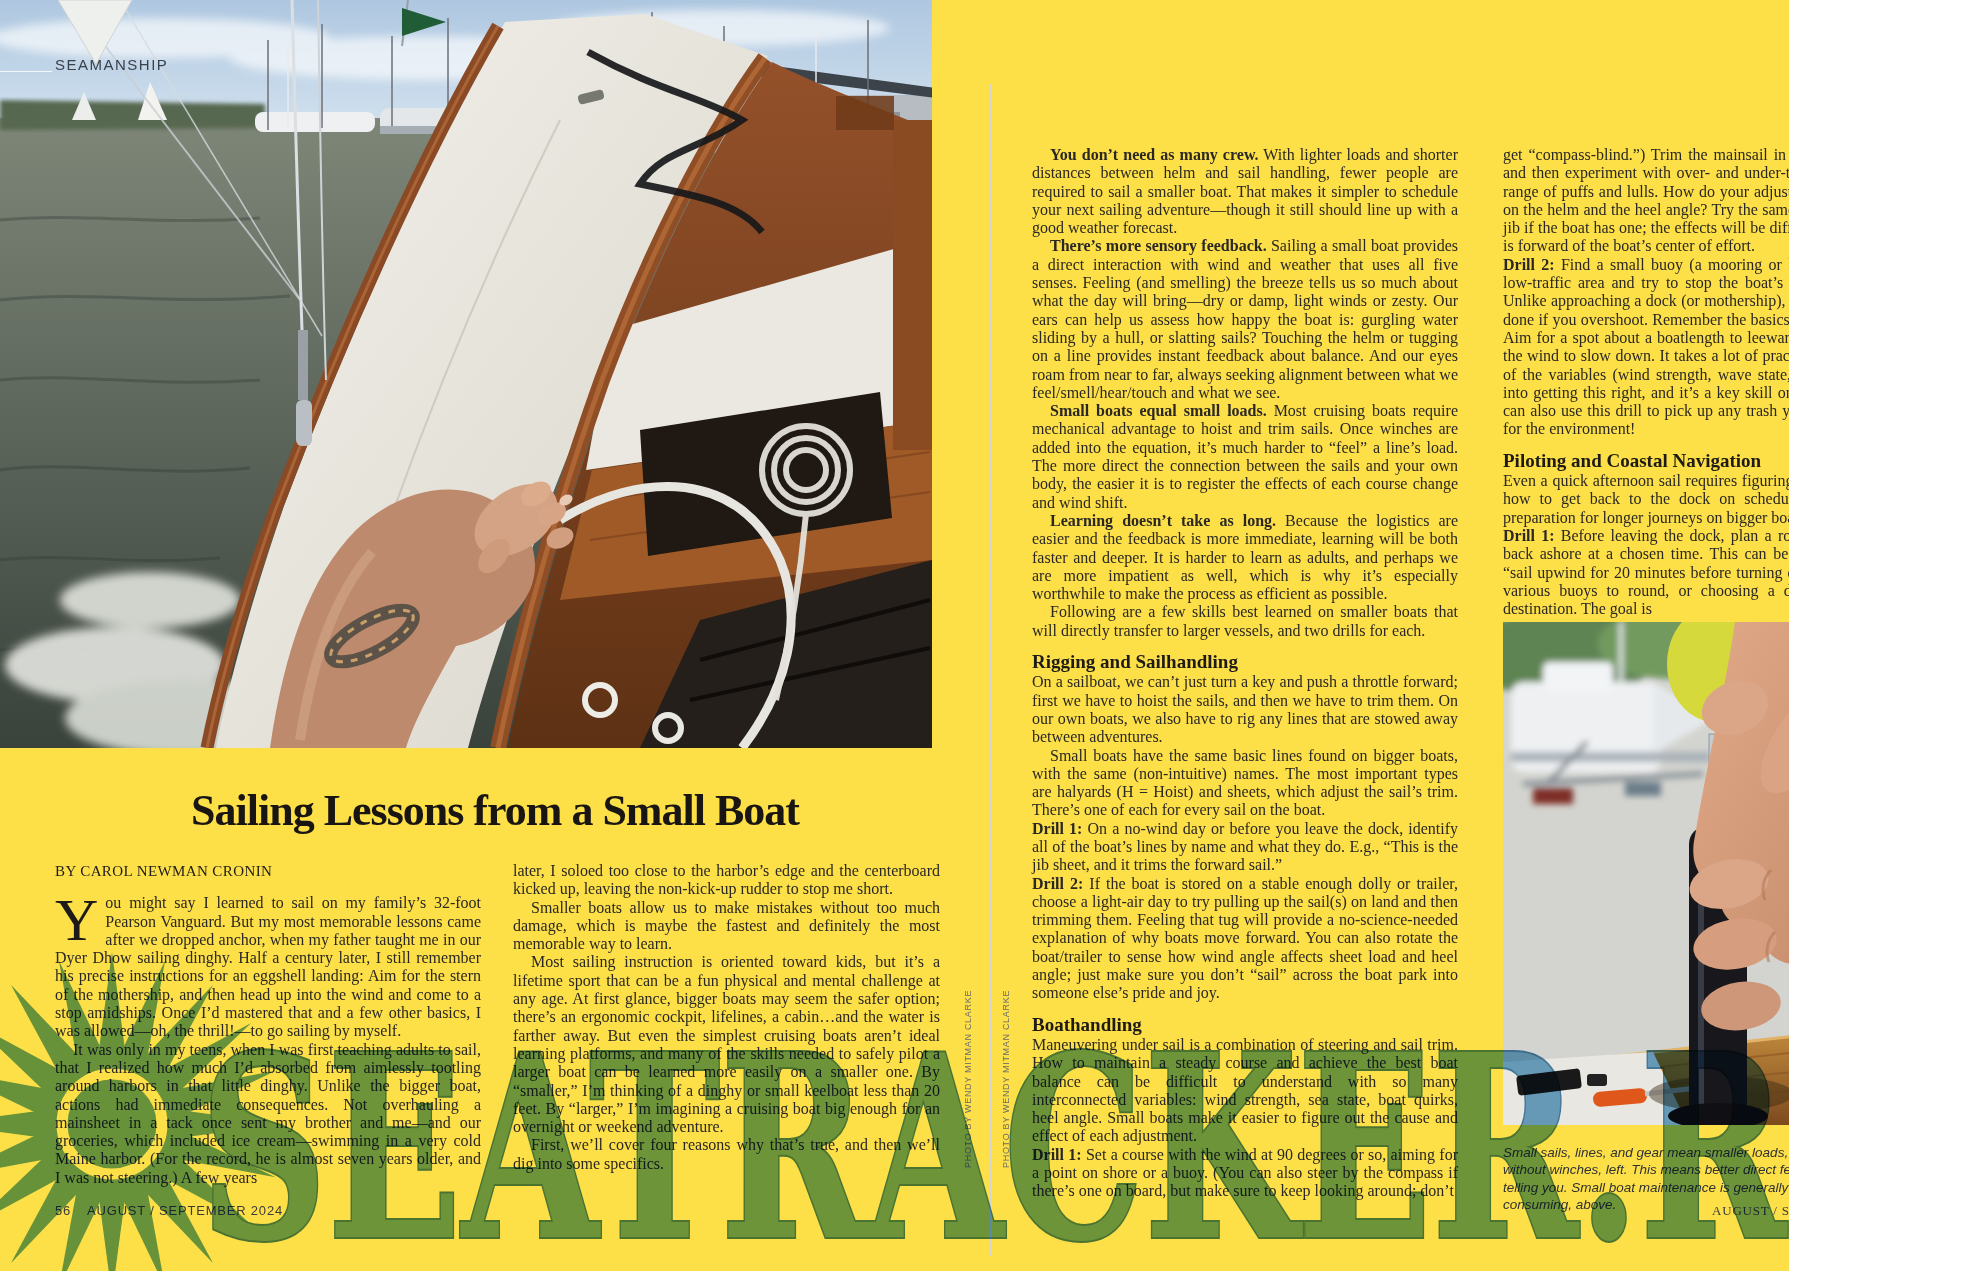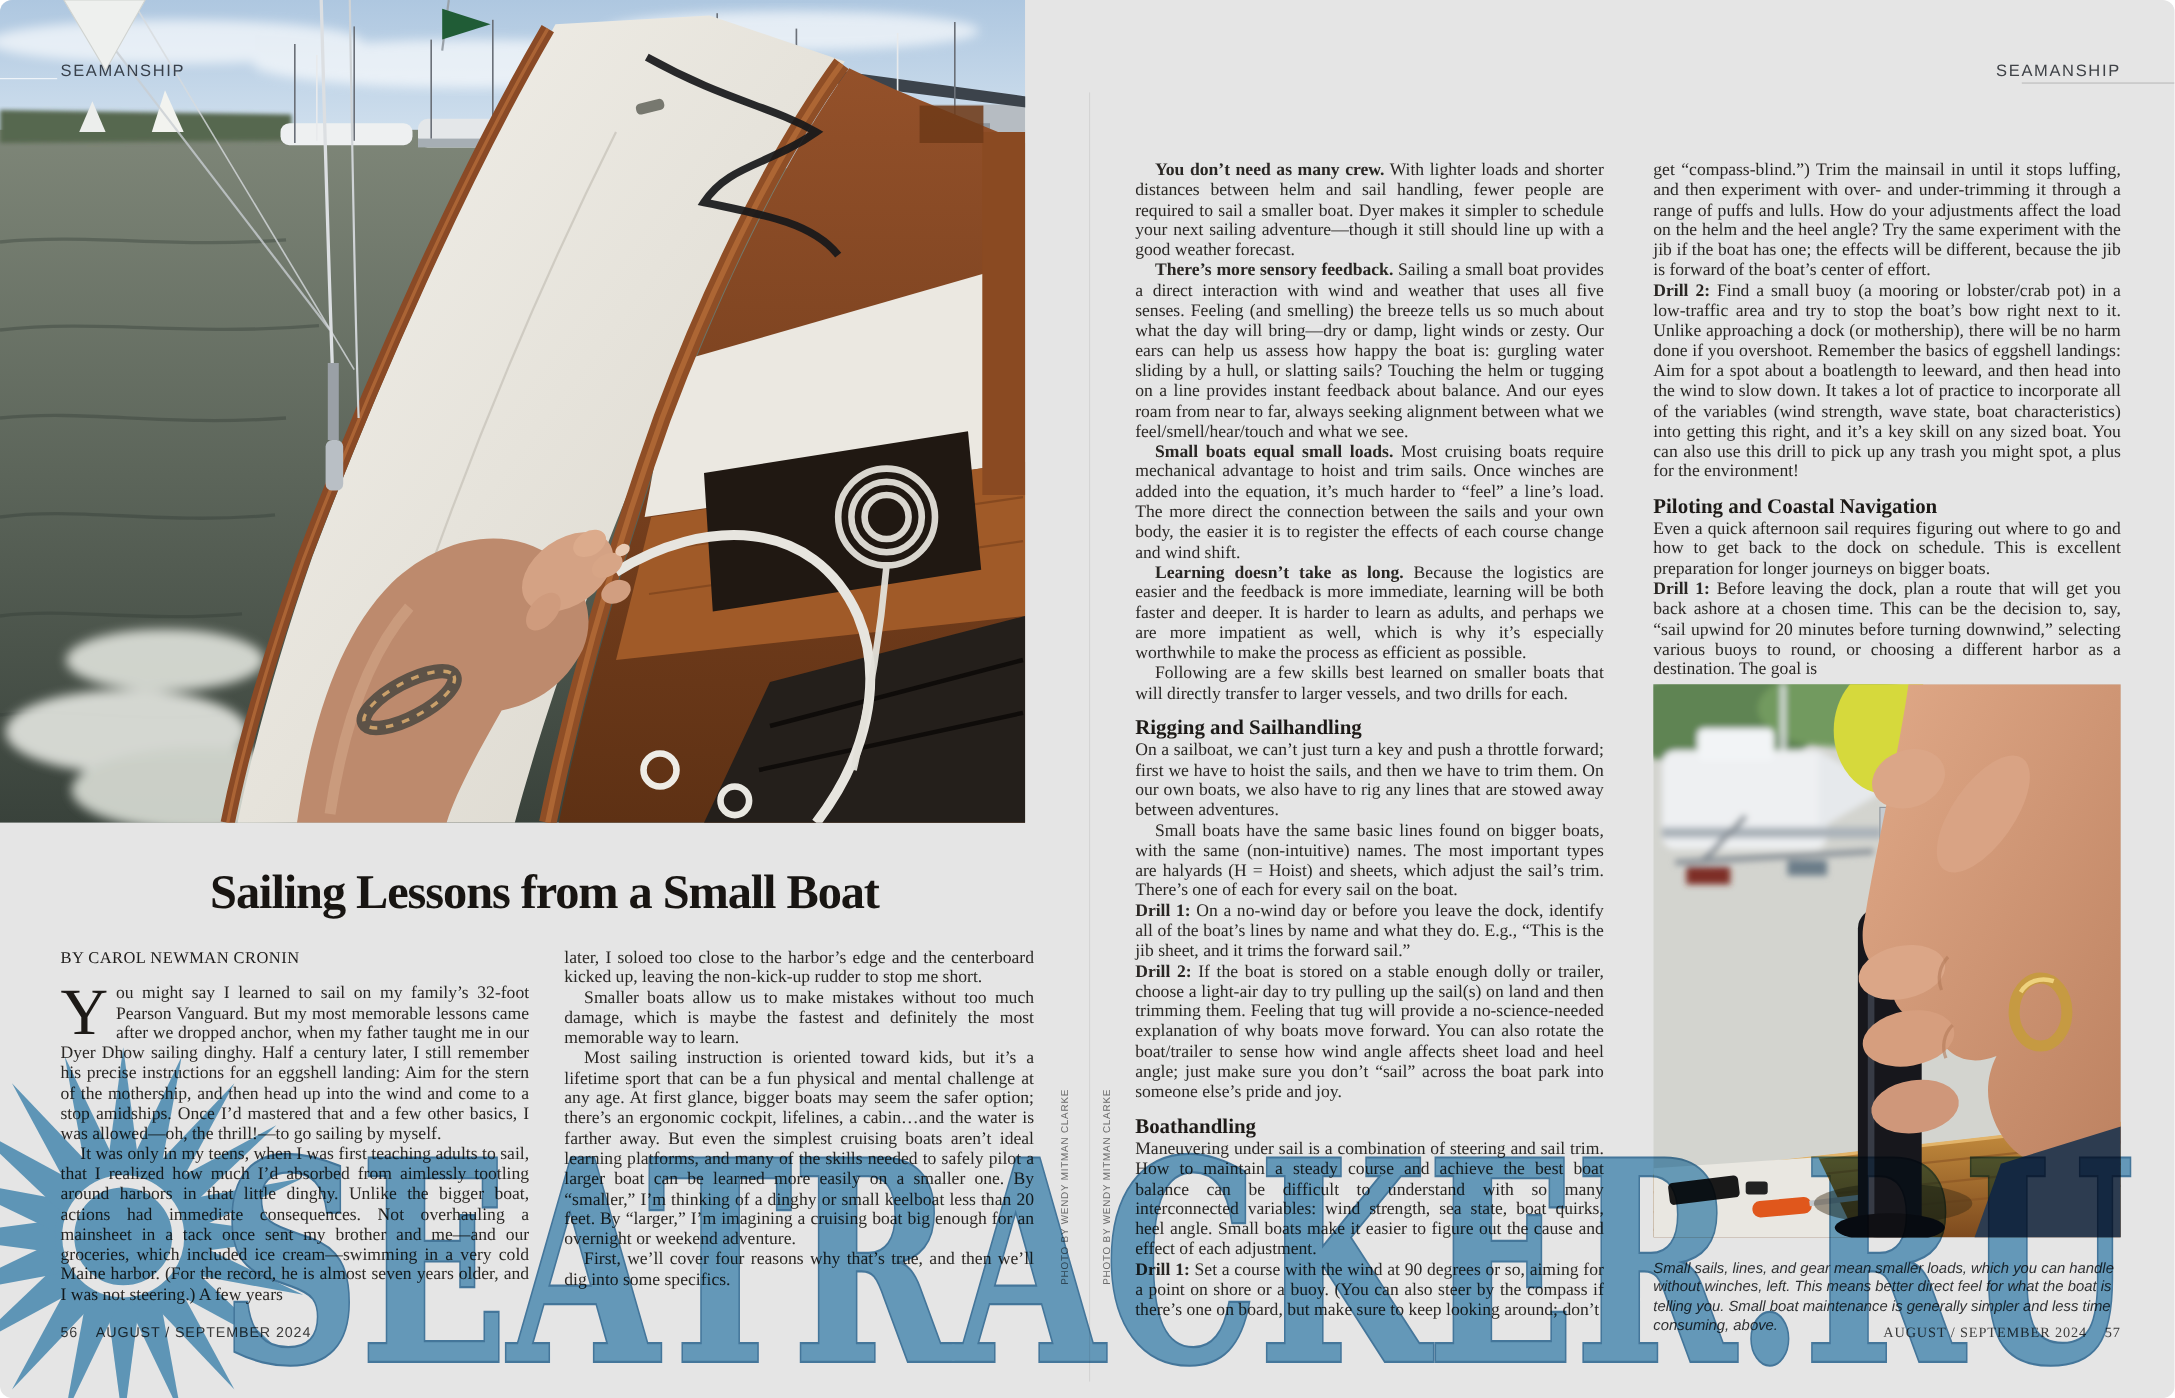--- a/index.html
+++ b/index.html
@@ -1,17 +1,17 @@
 <!DOCTYPE html>
 <html><head>
 <meta charset="utf-8">
 <style>
   html,body{margin:0;padding:0;background:#ffffff;}
-  .spread{position:relative;width:1977px;height:1271px;background:#e5e5e5;overflow:hidden;
-          font-family:"Liberation Serif",serif;color:#262321;border-radius:11px;}
+  .spread{position:relative;width:1789px;height:1271px;background:#fde047;overflow:hidden;
+          font-family:"Liberation Serif",serif;color:#262321;}
   
   .kicker{position:absolute;font-family:"Liberation Sans",sans-serif;font-size:15px;
           letter-spacing:1.5px;color:#39414b;}
   .kicker-left{left:55px;top:56px;}
   .kicker-right{left:1558px;top:56px;width:370px;text-align:right;color:#3f4247;}
   .rule-left{position:absolute;left:0;top:71px;width:52px;height:1px;background:rgba(255,255,255,.8);}
   .rule-right{position:absolute;left:1838px;top:75px;width:139px;height:1px;background:#b9b9b9;}
   .folio{position:absolute;top:1203px;font-family:"Liberation Sans",sans-serif;font-size:13px;
          letter-spacing:.8px;color:#3a3a3a;}
   .folio-left{left:55px;}
@@ -216,21 +216,21 @@
   </div>
 
   <div class="folio folio-left">
     <span>56</span><span class="gap"></span><span>AUGUST / SEPTEMBER 2024</span>
   </div>
 
   <div class="rule-right"></div>
   <div class="kicker kicker-right">SEAMANSHIP</div>
 
   <div class="col col-c">
-    <p class="p"><span class="lead">You don’t need as many crew.</span><span> With lighter loads and shorter distances between helm and sail handling, fewer people are required to sail a smaller boat. Dyer makes it simpler to schedule your next sailing adventure—though it still should line up with a good weather forecast.</span></p>
+    <p class="p"><span class="lead">You don’t need as many crew.</span><span> With lighter loads and shorter distances between helm and sail handling, fewer people are required to sail a smaller boat. That makes it simpler to schedule your next sailing adventure—though it still should line up with a good weather forecast.</span></p>
     <p class="p"><span class="lead">There’s more sensory feedback.</span><span> Sailing a small boat provides a direct interaction with wind and weather that uses all five senses. Feeling (and smelling) the breeze tells us so much about what the day will bring—dry or damp, light winds or zesty. Our ears can help us assess how happy the boat is: gurgling water sliding by a hull, or slatting sails? Touching the helm or tugging on a line provides instant feedback about balance. And our eyes roam from near to far, always seeking alignment between what we feel/smell/hear/touch and what we see.</span></p>
     <p class="p"><span class="lead">Small boats equal small loads.</span><span> Most cruising boats require mechanical advantage to hoist and trim sails. Once winches are added into the equation, it’s much harder to “feel” a line’s load. The more direct the connection between the sails and your own body, the easier it is to register the effects of each course change and wind shift.</span></p>
     <p class="p"><span class="lead">Learning doesn’t take as long.</span><span> Because the logistics are easier and the feedback is more immediate, learning will be both faster and deeper. It is harder to learn as adults, and perhaps we are more impatient as well, which is why it’s especially worthwhile to make the process as efficient as possible.</span></p>
     <p class="p">Following are a few skills best learned on smaller boats that will directly transfer to larger vessels, and two drills for each.</p>
     <h2 class="h">Rigging and Sailhandling</h2>
     <p class="p ni">On a sailboat, we can’t just turn a key and push a throttle forward; first we have to hoist the sails, and then we have to trim them. On our own boats, we also have to rig any lines that are stowed away between adventures.</p>
     <p class="p">Small boats have the same basic lines found on bigger boats, with the same (non-intuitive) names. The most important types are halyards (H = Hoist) and sheets, which adjust the sail’s trim. There’s one of each for every sail on the boat.</p>
     <p class="p ni"><span class="lead">Drill 1:</span><span> On a no-wind day or before you leave the dock, identify all of the boat’s lines by name and what they do. E.g., “This is the jib sheet, and it trims the forward sail.”</span></p>
     <p class="p ni"><span class="lead">Drill 2:</span><span>  If the boat is stored on a stable enough dolly or trailer, choose a light-air day to try pulling up the sail(s) on land and then trimming them. Feeling that tug will provide a no-science-needed explanation of why boats move forward. You can also rotate the boat/trailer to sense how wind angle affects sheet load and heel angle; just make sure you don’t “sail” across the boat park into someone else’s pride and joy.</span></p>
     <h2 class="h">Boathandling</h2>

